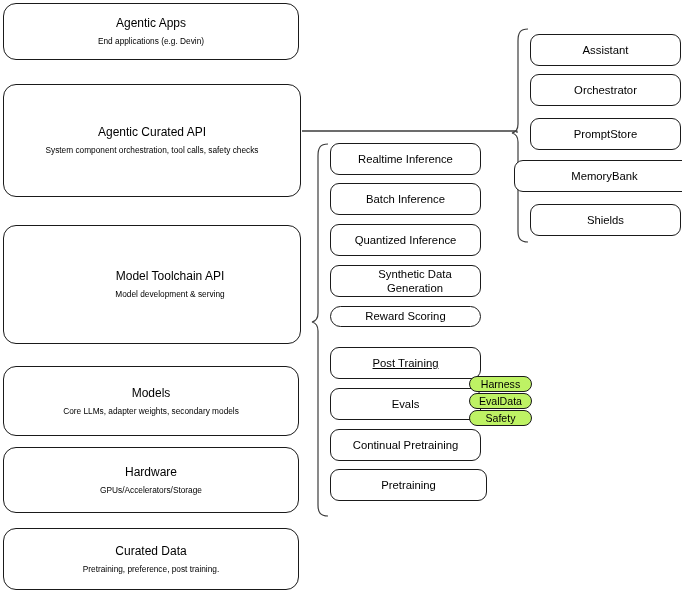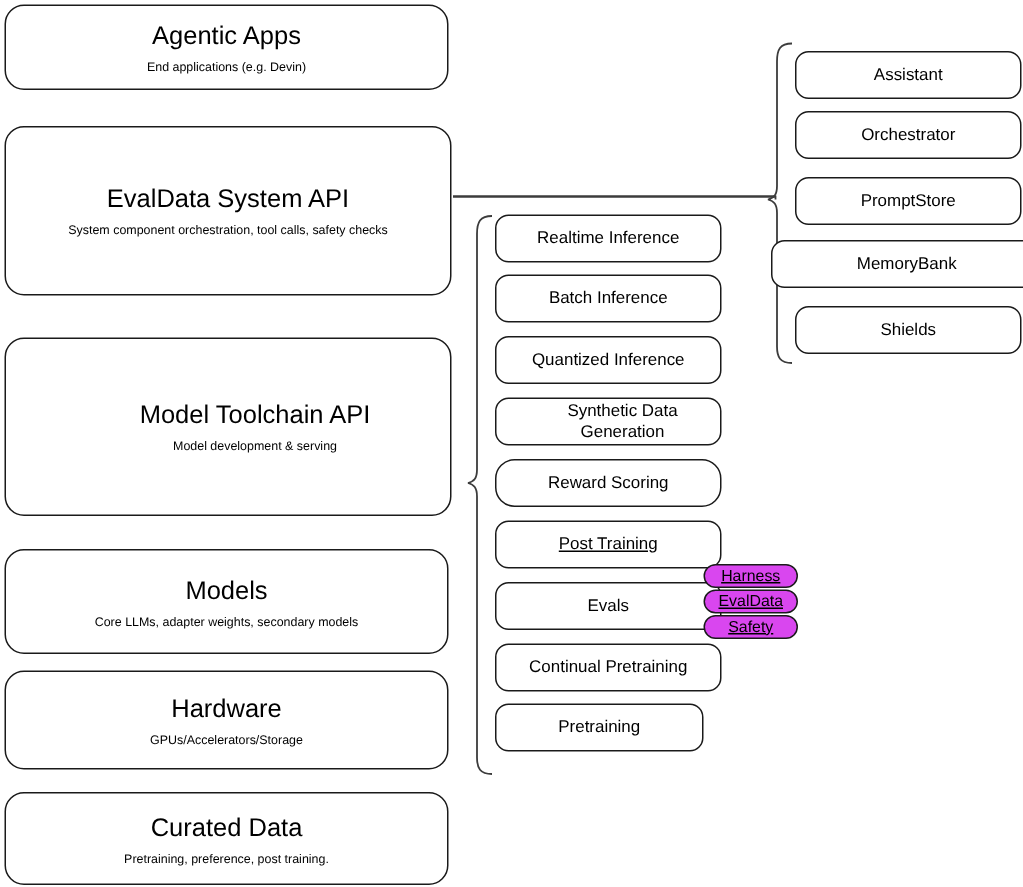--- a/index.html
+++ b/index.html
@@ -32,47 +32,46 @@
     align-items: center;
     justify-content: center;
     text-align: center;
     line-height: 1.25;
   }
   
   .layer {
     border-radius: 13px;
   }
   .layer .title {
-    font-size: 17px;
+    font-size: 12px;
     color: #000;
   }
   .layer .subtitle {
     font-size: 8.3px;
     color: #000;
     margin-top: 5px;
   }
   
   .capsule {
     border-radius: 9px;
     font-size: 11.3px;
   }
   
   .pill {
     position: absolute;
     box-sizing: border-box;
     border: 1.2px solid #1a1a1a;
-    background: #d946ef;
+    background: #bef264;
     border-radius: 999px;
     display: flex;
     align-items: center;
     justify-content: center;
     font-size: 10.6px;
     line-height: 1;
     white-space: nowrap;
-    text-decoration: underline;
   }
   
   #wires {
     position: absolute;
     left: 0;
     top: 0;
     width: 682px;
     height: 591px;
     pointer-events: none;
   }
@@ -109,21 +108,21 @@
          L 318 505
          C 318 512, 320 516, 328 516"></path>
   </svg>
 
   <div class="node layer" style="left:3px;top:3px;width:296px;height:57px;">
     <div class="title">Agentic Apps</div>
     <div class="subtitle">End applications (e.g. Devin)</div>
   </div>
 
   <div class="node layer" style="left:3px;top:84px;width:298px;height:113px;">
-    <div class="title">EvalData System API</div>
+    <div class="title">Agentic Curated API</div>
     <div class="subtitle">System component orchestration, tool calls, safety checks</div>
   </div>
 
   <div class="node layer" style="left:3px;top:225px;width:298px;height:119px;padding-left:36px;">
     <div class="title">Model Toolchain API</div>
     <div class="subtitle">Model development &amp; serving</div>
   </div>
 
   <div class="node layer" style="left:3px;top:366px;width:296px;height:70px;">
     <div class="title">Models</div>
@@ -137,25 +136,25 @@
 
   <div class="node layer" style="left:3px;top:528px;width:296px;height:62px;">
     <div class="title">Curated Data</div>
     <div class="subtitle">Pretraining, preference, post training.</div>
   </div>
 
   <div class="node capsule" style="left:330px;top:143px;width:151px;height:32px;">Realtime Inference</div>
   <div class="node capsule" style="left:330px;top:183px;width:151px;height:32px;">Batch Inference</div>
   <div class="node capsule" style="left:330px;top:224px;width:151px;height:32px;">Quantized Inference</div>
   <div class="node capsule" style="left:330px;top:265px;width:151px;height:32px;padding-left:19px;">Synthetic Data Generation</div>
-  <div class="node capsule" style="left:330px;top:306px;width:151px;height:32px;border-radius:13px;">Reward Scoring</div>
+  <div class="node capsule" style="left:330px;top:306px;width:151px;height:21px;border-radius:13px;">Reward Scoring</div>
   <div class="node capsule" style="left:330px;top:347px;width:151px;height:32px;text-decoration:underline;">Post Training</div>
   <div class="node capsule" style="left:330px;top:388px;width:151px;height:32px;">Evals</div>
   <div class="node capsule" style="left:330px;top:429px;width:151px;height:32px;">Continual Pretraining</div>
-  <div class="node capsule" style="left:330px;top:469px;width:139px;height:32px;">Pretraining</div>
+  <div class="node capsule" style="left:330px;top:469px;width:157px;height:32px;">Pretraining</div>
 
   <div class="pill" style="left:469px;top:376px;width:63px;height:16px;">Harness</div>
   <div class="pill" style="left:469px;top:393px;width:63px;height:16px;">EvalData</div>
   <div class="pill" style="left:469px;top:410px;width:63px;height:16px;">Safety</div>
 
   <div class="node capsule" style="left:530px;top:34px;width:151px;height:32px;">Assistant</div>
   <div class="node capsule" style="left:530px;top:74px;width:151px;height:32px;">Orchestrator</div>
   <div class="node capsule" style="left:530px;top:118px;width:151px;height:32px;">PromptStore</div>
   <div class="node capsule" style="left:514px;top:160px;width:181px;height:32px;">MemoryBank</div>
   <div class="node capsule" style="left:530px;top:204px;width:151px;height:32px;">Shields</div>

